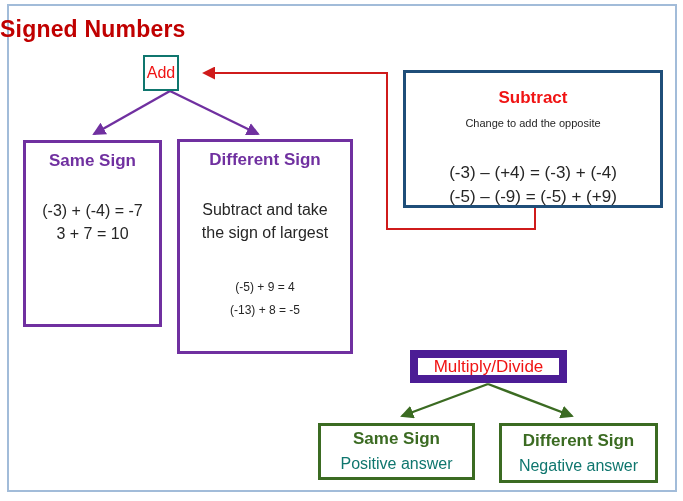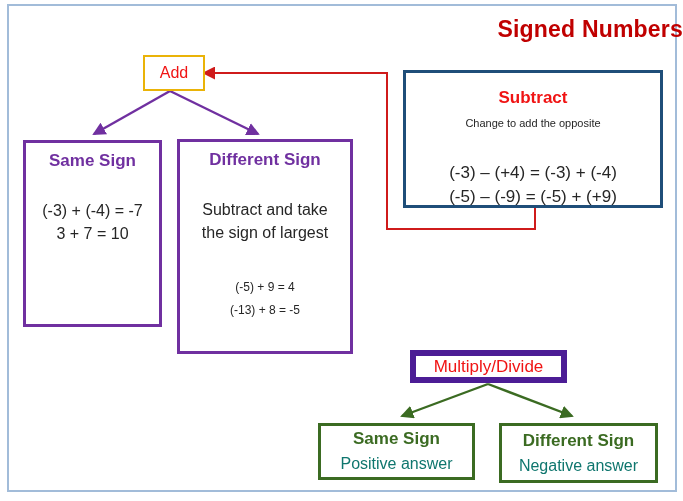--- a/index.html
+++ b/index.html
@@ -14,21 +14,21 @@
   .frame {
     position: absolute;
     left: 7px; top: 4px;
     width: 666px; height: 484px;
     border: 2px solid #A2BCD9;
   }
   .title {
     position: absolute;
     left: 0; top: 16px;
     width: 683px;
-    text-align: right;
+    text-align: left;
     font-size: 23px;
     font-weight: 700;
     color: #C00000;
     letter-spacing: 0.2px;
   }
   svg.connectors {
     position: absolute;
     left: 0; top: 0;
     width: 683px; height: 501px;
     pointer-events: none;
@@ -36,29 +36,29 @@
   .node {
     position: absolute;
     box-sizing: border-box;
     background: #ffffff;
     display: flex;
     align-items: center;
     justify-content: center;
   }
   .add-box {
     left: 143px; top: 55px;
-    width: 62px; height: 36px;
-    border: 2px solid #eab308;
+    width: 36px; height: 36px;
+    border: 2px solid #0f766e;
     color: #F01414;
     font-size: 16px;
   }
   .md-box {
     left: 410px; top: 350px;
     width: 157px; height: 33px;
-    border: 6px solid #4c1d95;
+    border: 8px solid #4c1d95;
     color: #F01414;
     font-size: 17px;
   }
   .pbox {
     position: absolute;
     box-sizing: border-box;
     border: 3px solid #7030A0;
     background: #ffffff;
     text-align: center;
     color: #262626;

